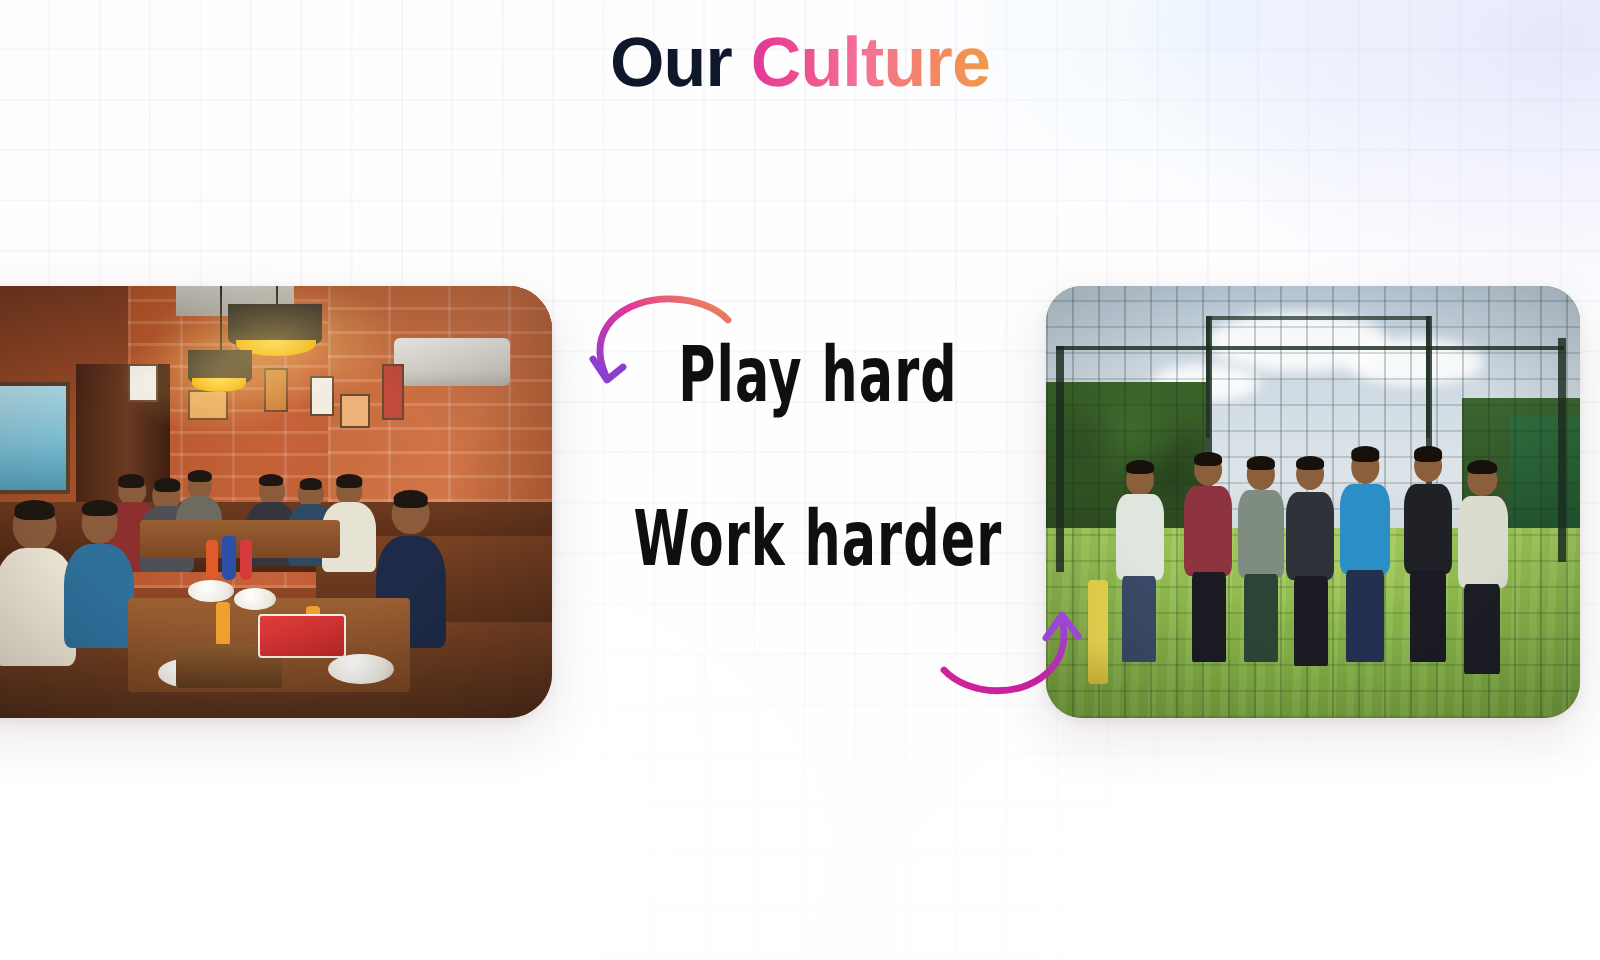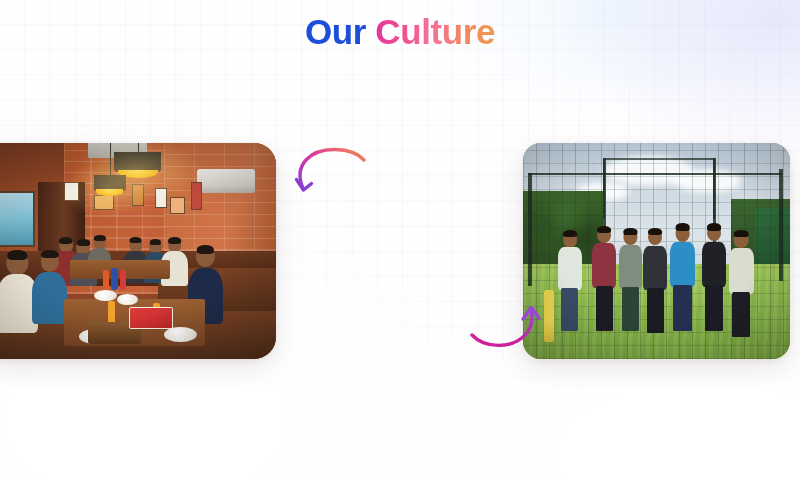--- a/index.html
+++ b/index.html
@@ -51,21 +51,21 @@
   .heading {
     position:absolute;
     left:0; right:0; top:12px;
     text-align:center;
     font-size:35px;
     font-weight:bold;
     letter-spacing:-0.4px;
     line-height:1.15;
     white-space:nowrap;
   }
-  .heading .plain { color:#1d4ed8; }
+  .heading .plain { color:#0f172a; }
   .heading .grad {
     background-image:linear-gradient(96deg,#e0359b 0%,#ef4d8f 22%,#f4709a 46%,#f4885f 76%,#f09a4a 100%);
     -webkit-background-clip:text;
     background-clip:text;
     color:transparent;
     -webkit-text-fill-color:transparent;
   }
 
   
   .photo {
@@ -465,20 +465,24 @@
       </div>
       <div class="c-person" style="left:77%; top:41%; width:9.5%; height:48%;">
         <div class="head"></div>
           <div class="torso" style="background:#d9dccf;"></div>
           <div class="legs" style="background:#1d1d26;"></div>
       </div>
       <div class="c-vig"></div>
     </div>
   </div>
 
+  <div class="slogans">
+    <div class="slogan" id="slogan-play">Play hard</div>
+    <div class="slogan" id="slogan-work">Work harder</div>
+  </div>
 
   <svg class="arrow" id="arrow-top-left" viewBox="0 0 72 60">
     <defs>
       <linearGradient id="gradArrowTL" x1="100%" y1="0%" x2="0%" y2="100%">
         <stop offset="0%" stop-color="#f0914d"></stop>
         <stop offset="45%" stop-color="#e0359b"></stop>
         <stop offset="100%" stop-color="#8a3fd1"></stop>
       </linearGradient>
     </defs>
     <path d="M70 14 C58 1, 26 -1, 12 14 C4 23, 5 33, 9 42" fill="none" stroke="url(#gradArrowTL)" stroke-width="3.4" stroke-linecap="round"></path>

